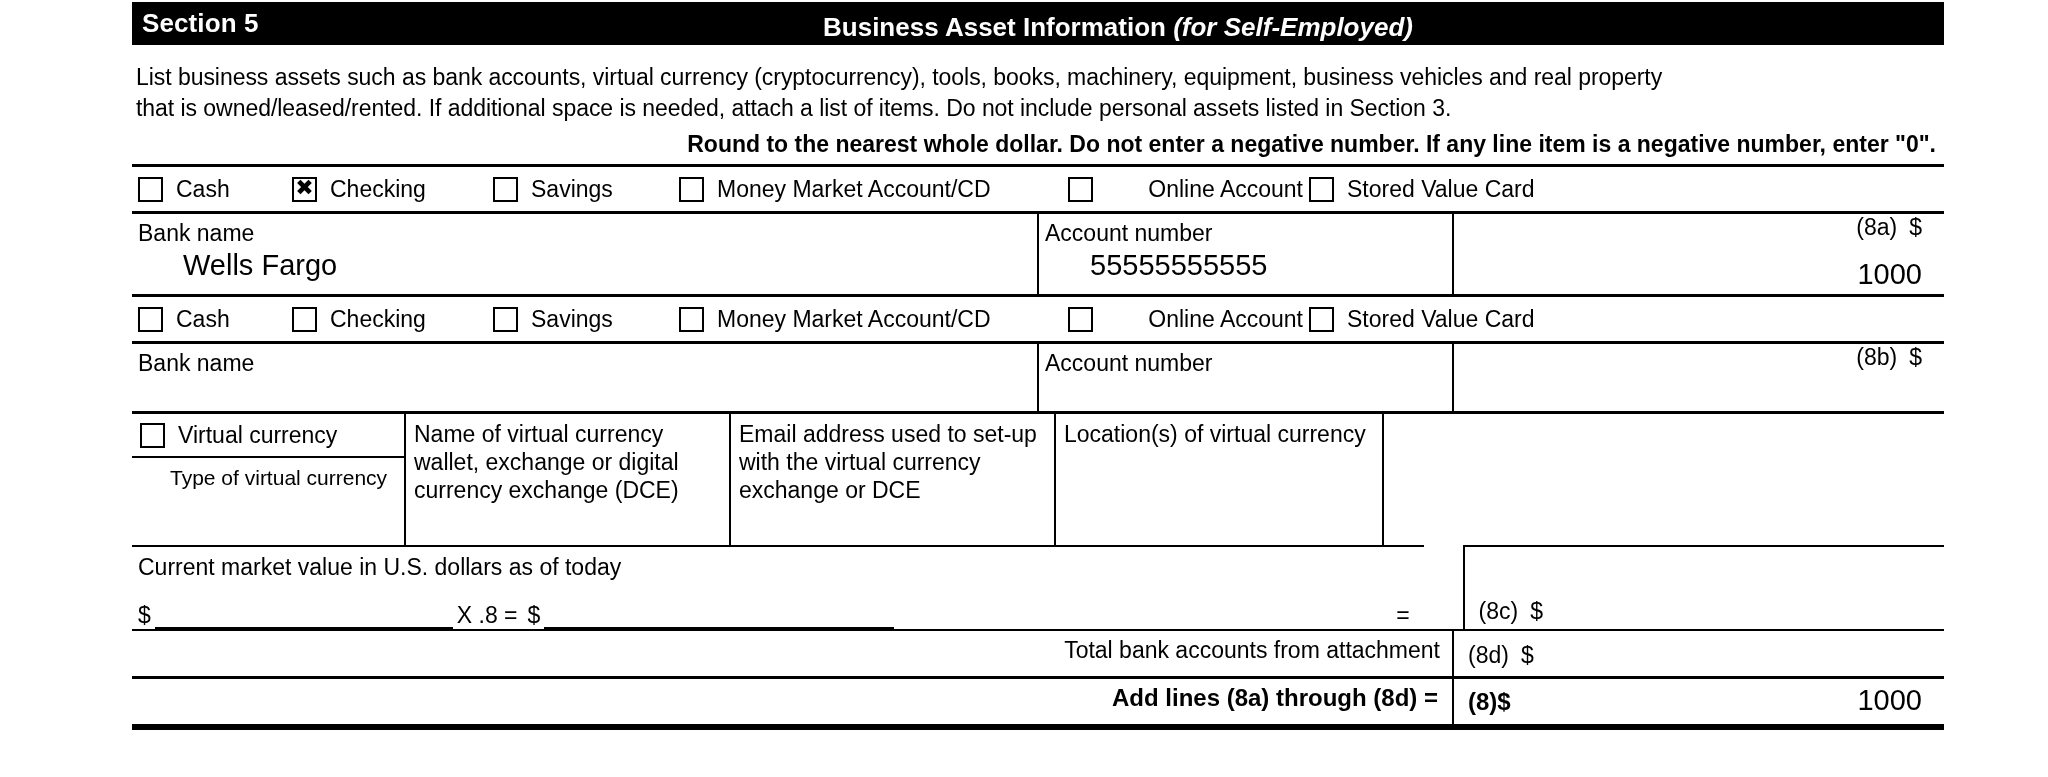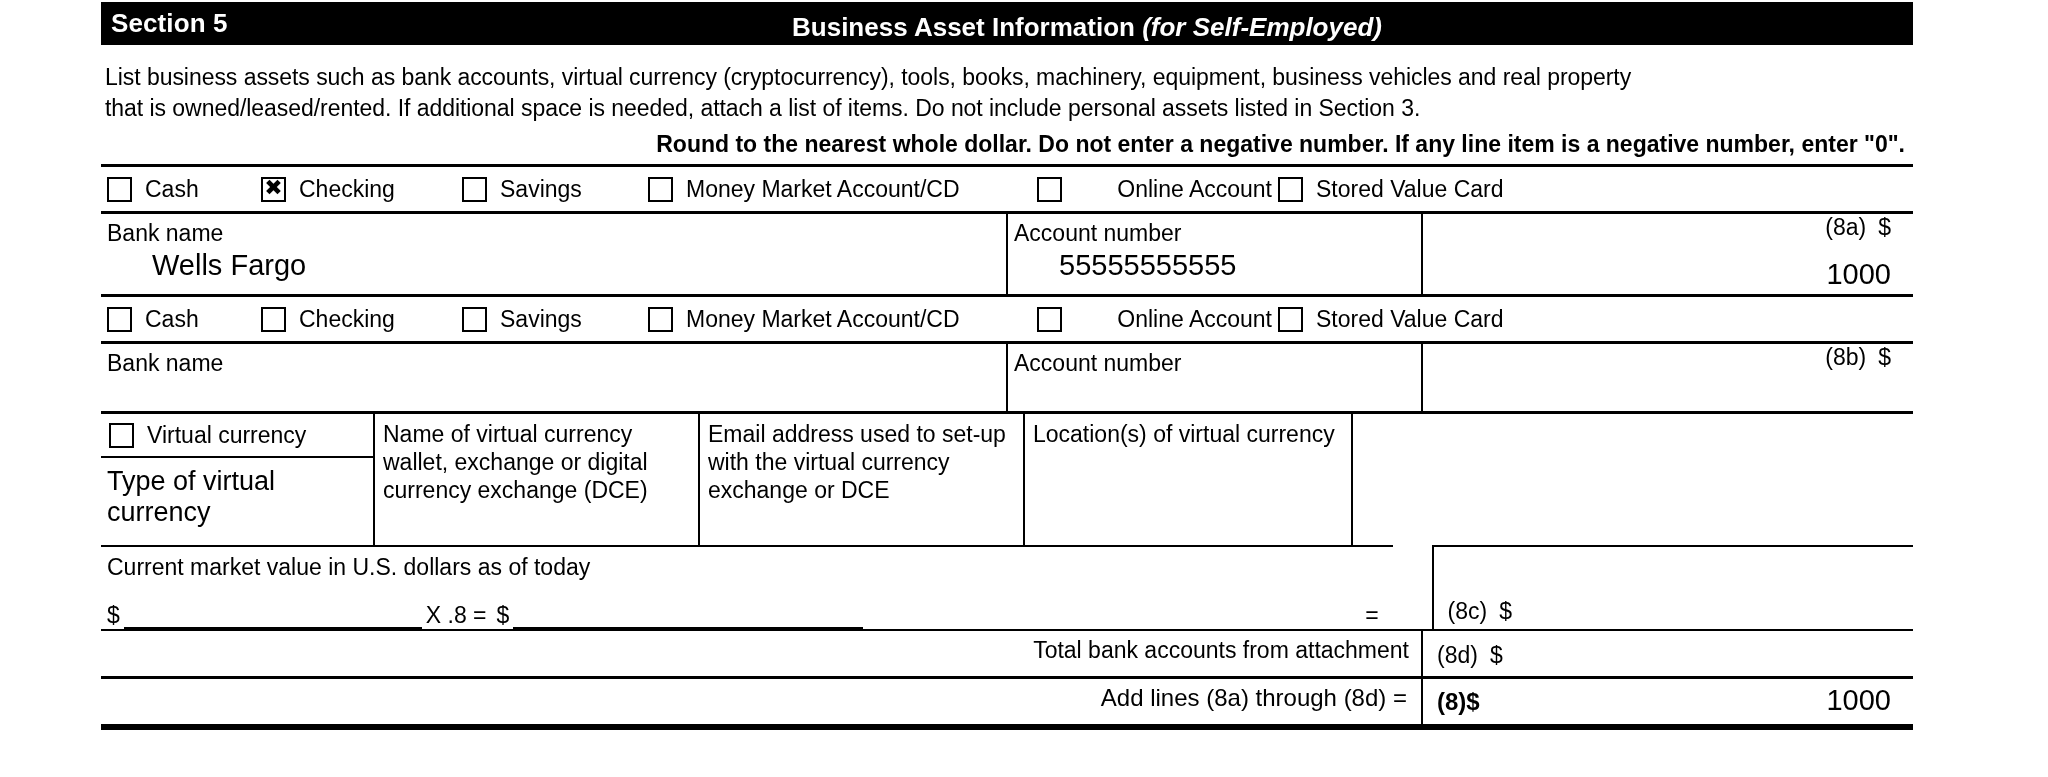--- a/index.html
+++ b/index.html
@@ -12,21 +12,21 @@
     overflow: hidden;
   }
   .page {
     position: relative;
     width: 2048px;
     height: 777px;
     background: #fff;
   }
   .form {
     position: absolute;
-    left: 101px;
+    left: 132px;
     top: 2px;
     width: 1812px;
   }
 
   
   .section-bar {
     background: #000;
     color: #fff;
     height: 43px;
     display: flex;
@@ -158,22 +158,23 @@
     padding: 6px 8px 0 8px;
   }
   .vc-cb-line {
     display: flex;
     align-items: center;
     height: 44px;
     padding-left: 8px;
     border-bottom: 2px solid #000;
   }
   .vc-type {
-    font-size: 27px;
+    font-size: 21px;
     padding: 8px 0 0 6px;
+    margin-left: 32px;
   }
   .vc-body { height: 131px; }
 
   
   .mv-grid { display: flex; gap: 39px; }
   .mv-left { width: 1320px; border-top: 2px solid #000; }
   .mv-right { width: 492px; border-left: 2px solid #000; border-top: 2px solid #000; }
 
   .mv-label {
     font-size: 23px;
@@ -223,21 +224,21 @@
   
   .tot-grid {
     display: flex;
     border-top: 3px solid #000;
     border-bottom: 6px solid #000;
   }
   .tot-left {
     width: 1320px;
     text-align: right;
     font-size: 24px;
-    font-weight: normal;
+    font-weight: bold;
     padding: 5px 14px 7px 0;
   }
   .tot-right {
     width: 492px;
     border-left: 2px solid #000;
     display: flex;
     align-items: baseline;
     justify-content: space-between;
     padding: 5px 22px 7px 14px;
   }

